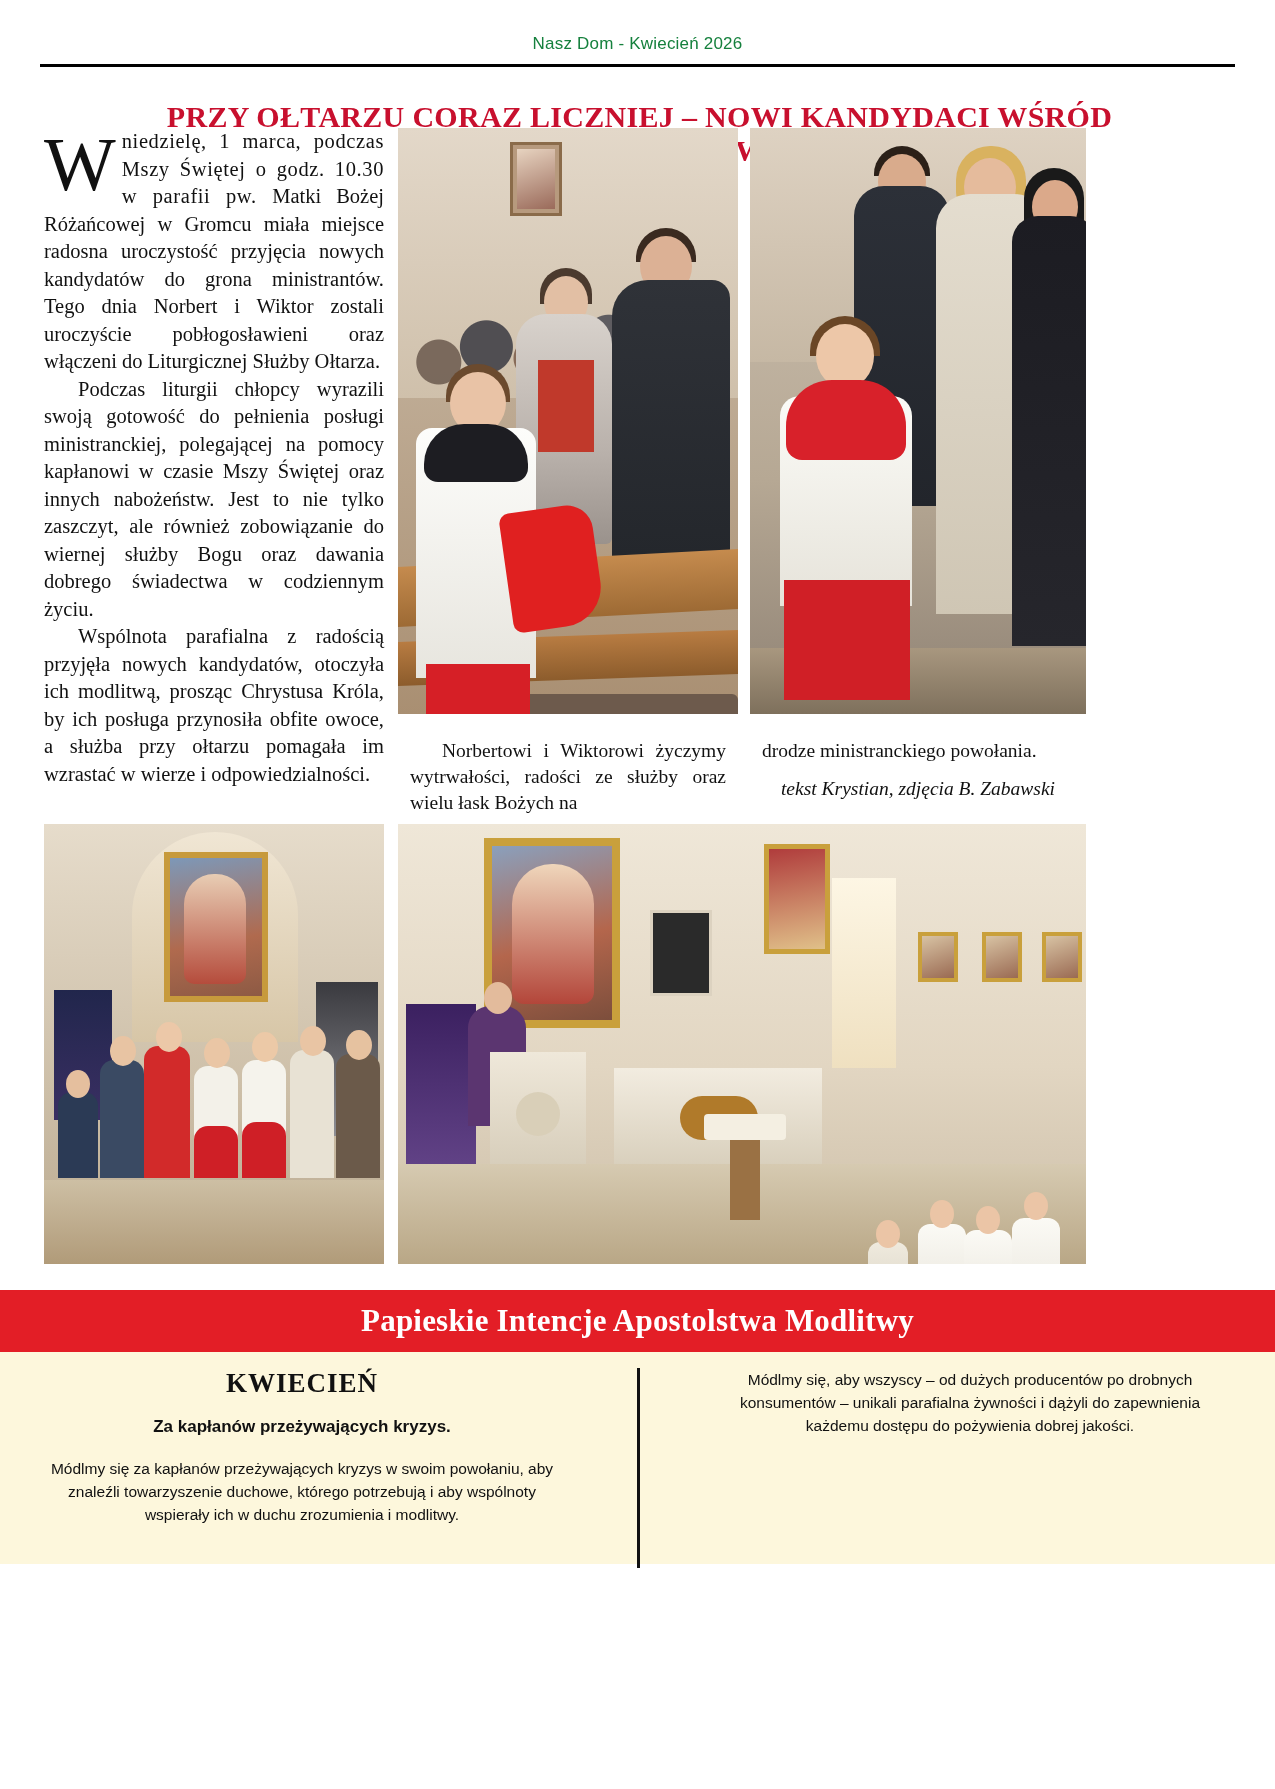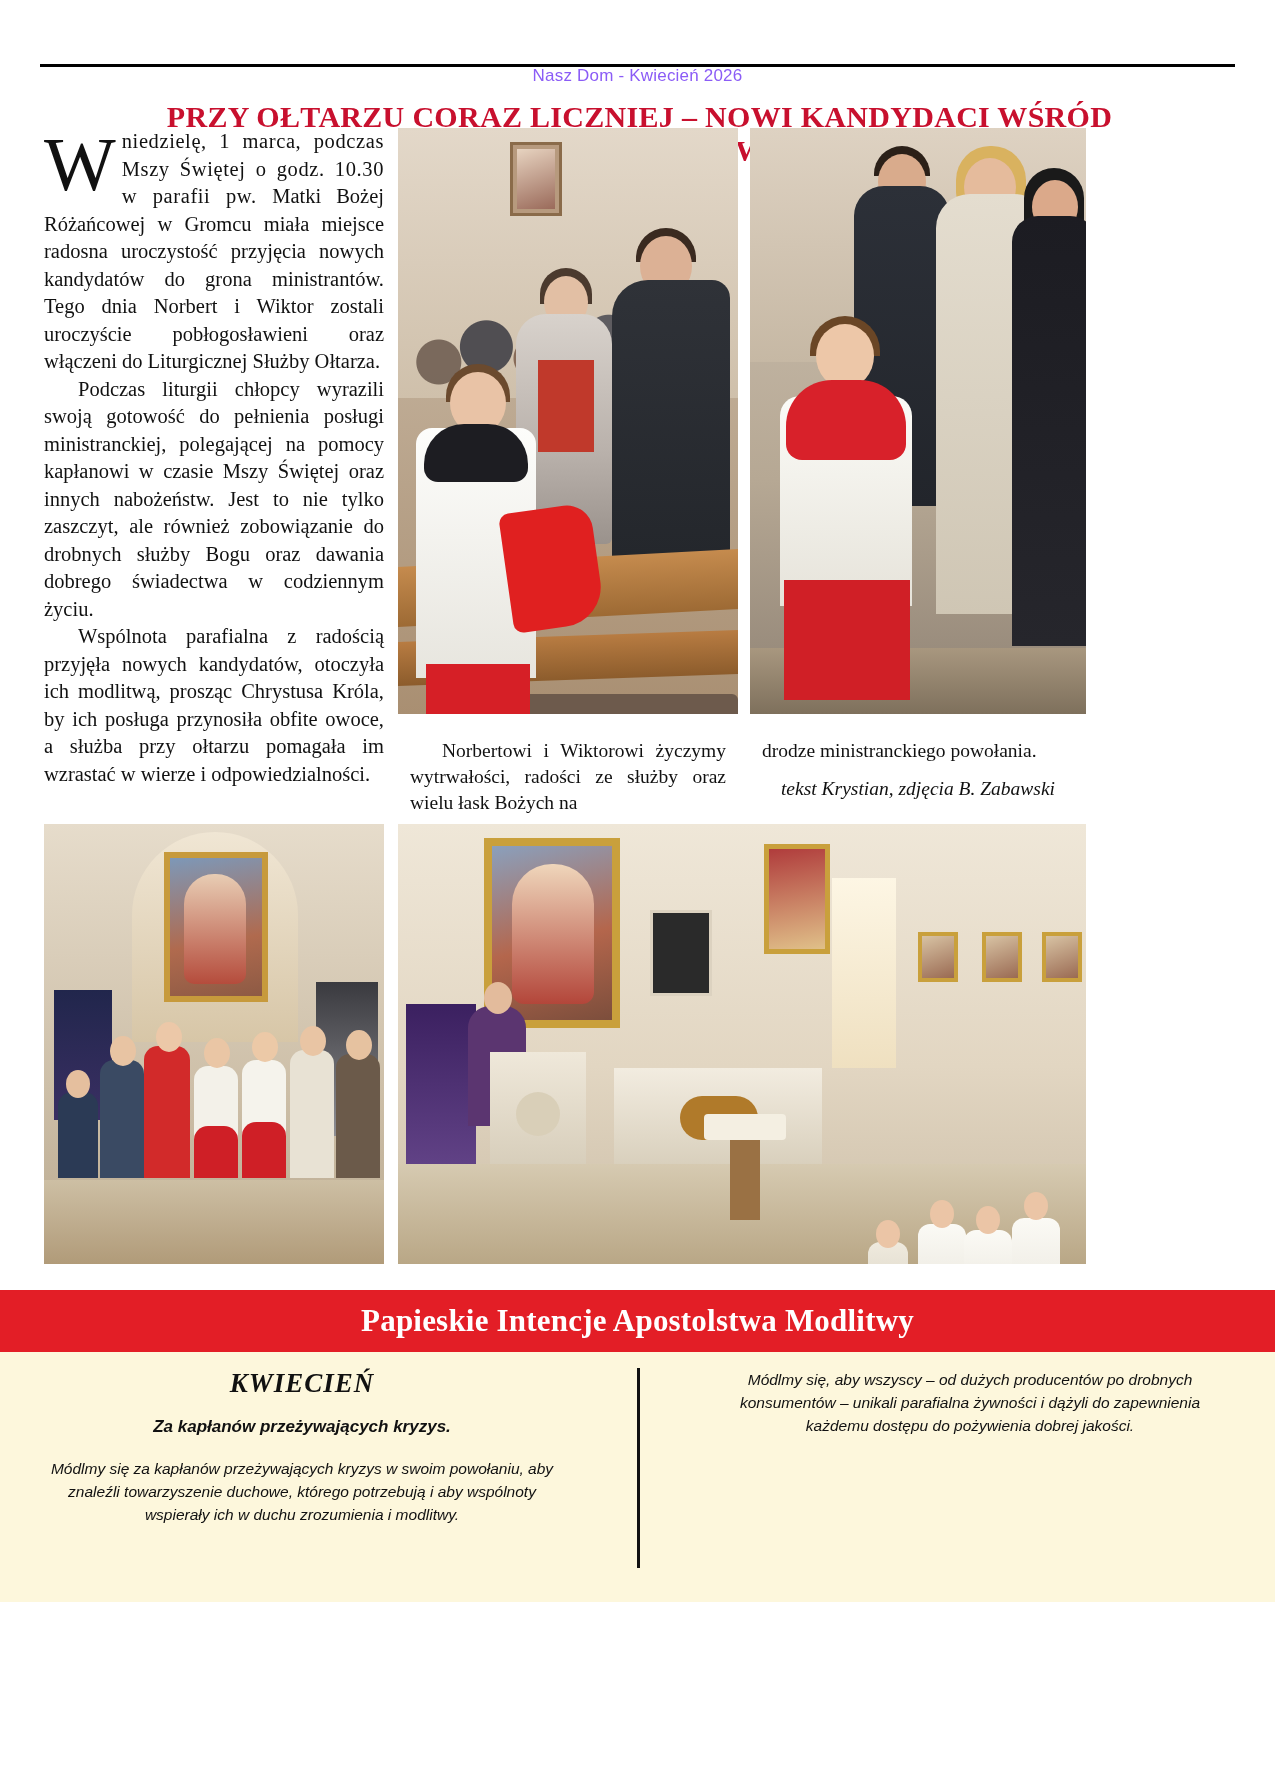--- a/index.html
+++ b/index.html
@@ -23,23 +23,22 @@
 
   
   .running-head {
     position: absolute;
     top: 34px;
     left: 40px;
     right: 40px;
     text-align: center;
     font-family: "Liberation Sans", sans-serif;
     font-size: 17px;
-    color: #8b5cf6;
+    color: #15803d;
     letter-spacing: 0.2px;
-    margin-top: 32px;
   }
   .head-rule {
     position: absolute;
     top: 64px;
     left: 40px;
     right: 40px;
     height: 3px;
     background: #000;
   }
 
@@ -128,23 +127,22 @@
     justify-content: center;
     letter-spacing: 0.2px;
   }
 
   
   .intentions {
     position: absolute;
     left: 0;
     top: 1352px;
     width: 1275px;
-    height: 250px;
+    height: 212px;
     background: #fdf7dc;
-    font-style: italic;
   }
   .int-col {
     position: absolute;
     top: 16px;
     width: 560px;
     text-align: center;
   }
   #int-left { left: 22px; }
   #int-right { left: 690px; }
   .int-month {
@@ -263,21 +261,21 @@
 
   <div class="running-head">Nasz Dom - Kwiecień 2026</div>
   <div class="head-rule"></div>
 
   <h1 class="article-title">PRZY OŁTARZU CORAZ LICZNIEJ – NOWI KANDYDACI WŚRÓD MINISTRANTÓW</h1>
 
   <div class="col-text">
     <p class="dropcap-para">
       <span class="dropcap">W</span><span class="lead-spaced">niedzielę, 1 marca, podczas Mszy Świętej o godz. 10.30 w parafii pw. </span><span>Matki Bożej Różańcowej w Gromcu miała miejsce radosna uroczystość przyjęcia nowych kandydatów do grona ministrantów. Tego dnia Norbert i Wiktor zostali uroczyście pobłogosławieni oraz włączeni do Liturgicznej Służby Ołtarza.</span>
     </p>
-    <p class="indent">Podczas liturgii chłopcy wyrazili swoją gotowość do pełnienia posługi ministranckiej, polegającej na pomocy kapłanowi w czasie Mszy Świętej oraz innych nabożeństw. Jest to nie tylko zaszczyt, ale również zobowiązanie do drobnych służby Bogu oraz dawania dobrego świadectwa w codziennym życiu.</p>
+    <p class="indent">Podczas liturgii chłopcy wyrazili swoją gotowość do pełnienia posługi ministranckiej, polegającej na pomocy kapłanowi w czasie Mszy Świętej oraz innych nabożeństw. Jest to nie tylko zaszczyt, ale również zobowiązanie do wiernej służby Bogu oraz dawania dobrego świadectwa w codziennym życiu.</p>
     <p class="indent">Wspólnota parafialna z radością przyjęła nowych kandydatów, otoczyła ich modlitwą, prosząc Chrystusa Króla, by ich posługa przynosiła obfite owoce, a służba przy ołtarzu pomagała im wzrastać w wierze i odpowiedzialności.</p>
   </div>
 
   <div class="photo" id="photo1">
     <div class="bg"></div>
       <div class="wallpanel"></div>
       <div class="pic"></div>
     <div class="crowd"></div>
     <div class="woman-hair"></div>
       <div class="woman-head"></div>

